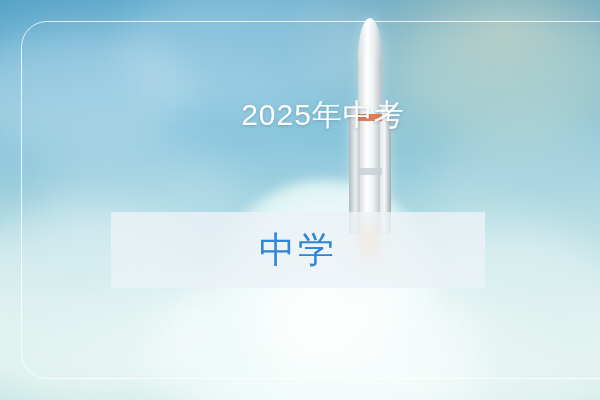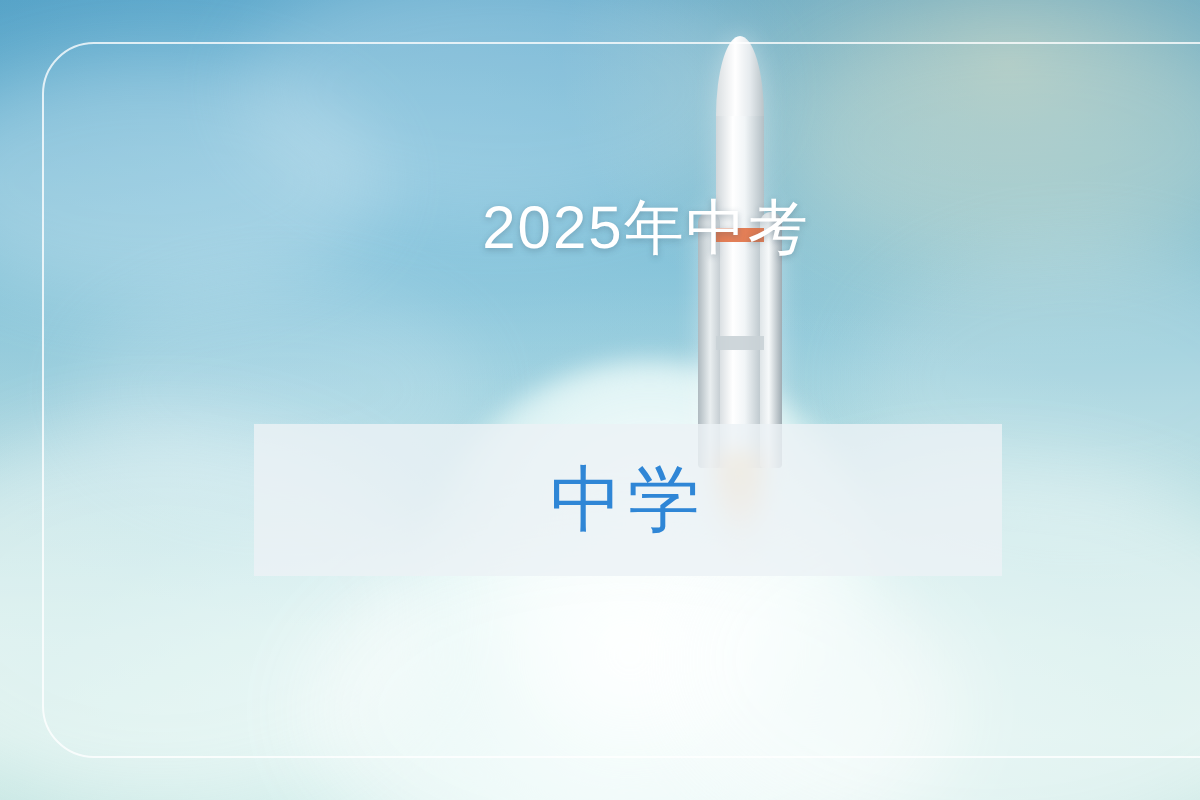--- a/index.html
+++ b/index.html
@@ -143,21 +143,21 @@
     color: #ffffff;
     font-size: 30px;
     line-height: 44px;
     letter-spacing: 1px;
     text-shadow: 0 1px 3px rgba(60,90,110,0.35);
   }
   .headline .line { display: block; }
 
   .label-plate {
     position: absolute;
-    left: 127px;
+    left: 111px;
     top: 212px;
     width: 374px;
     height: 76px;
     background: rgba(236,242,245,0.82);
     display: flex;
     align-items: center;
     justify-content: center;
   }
   .label-plate .label-text {
     color: #2f86d6;

